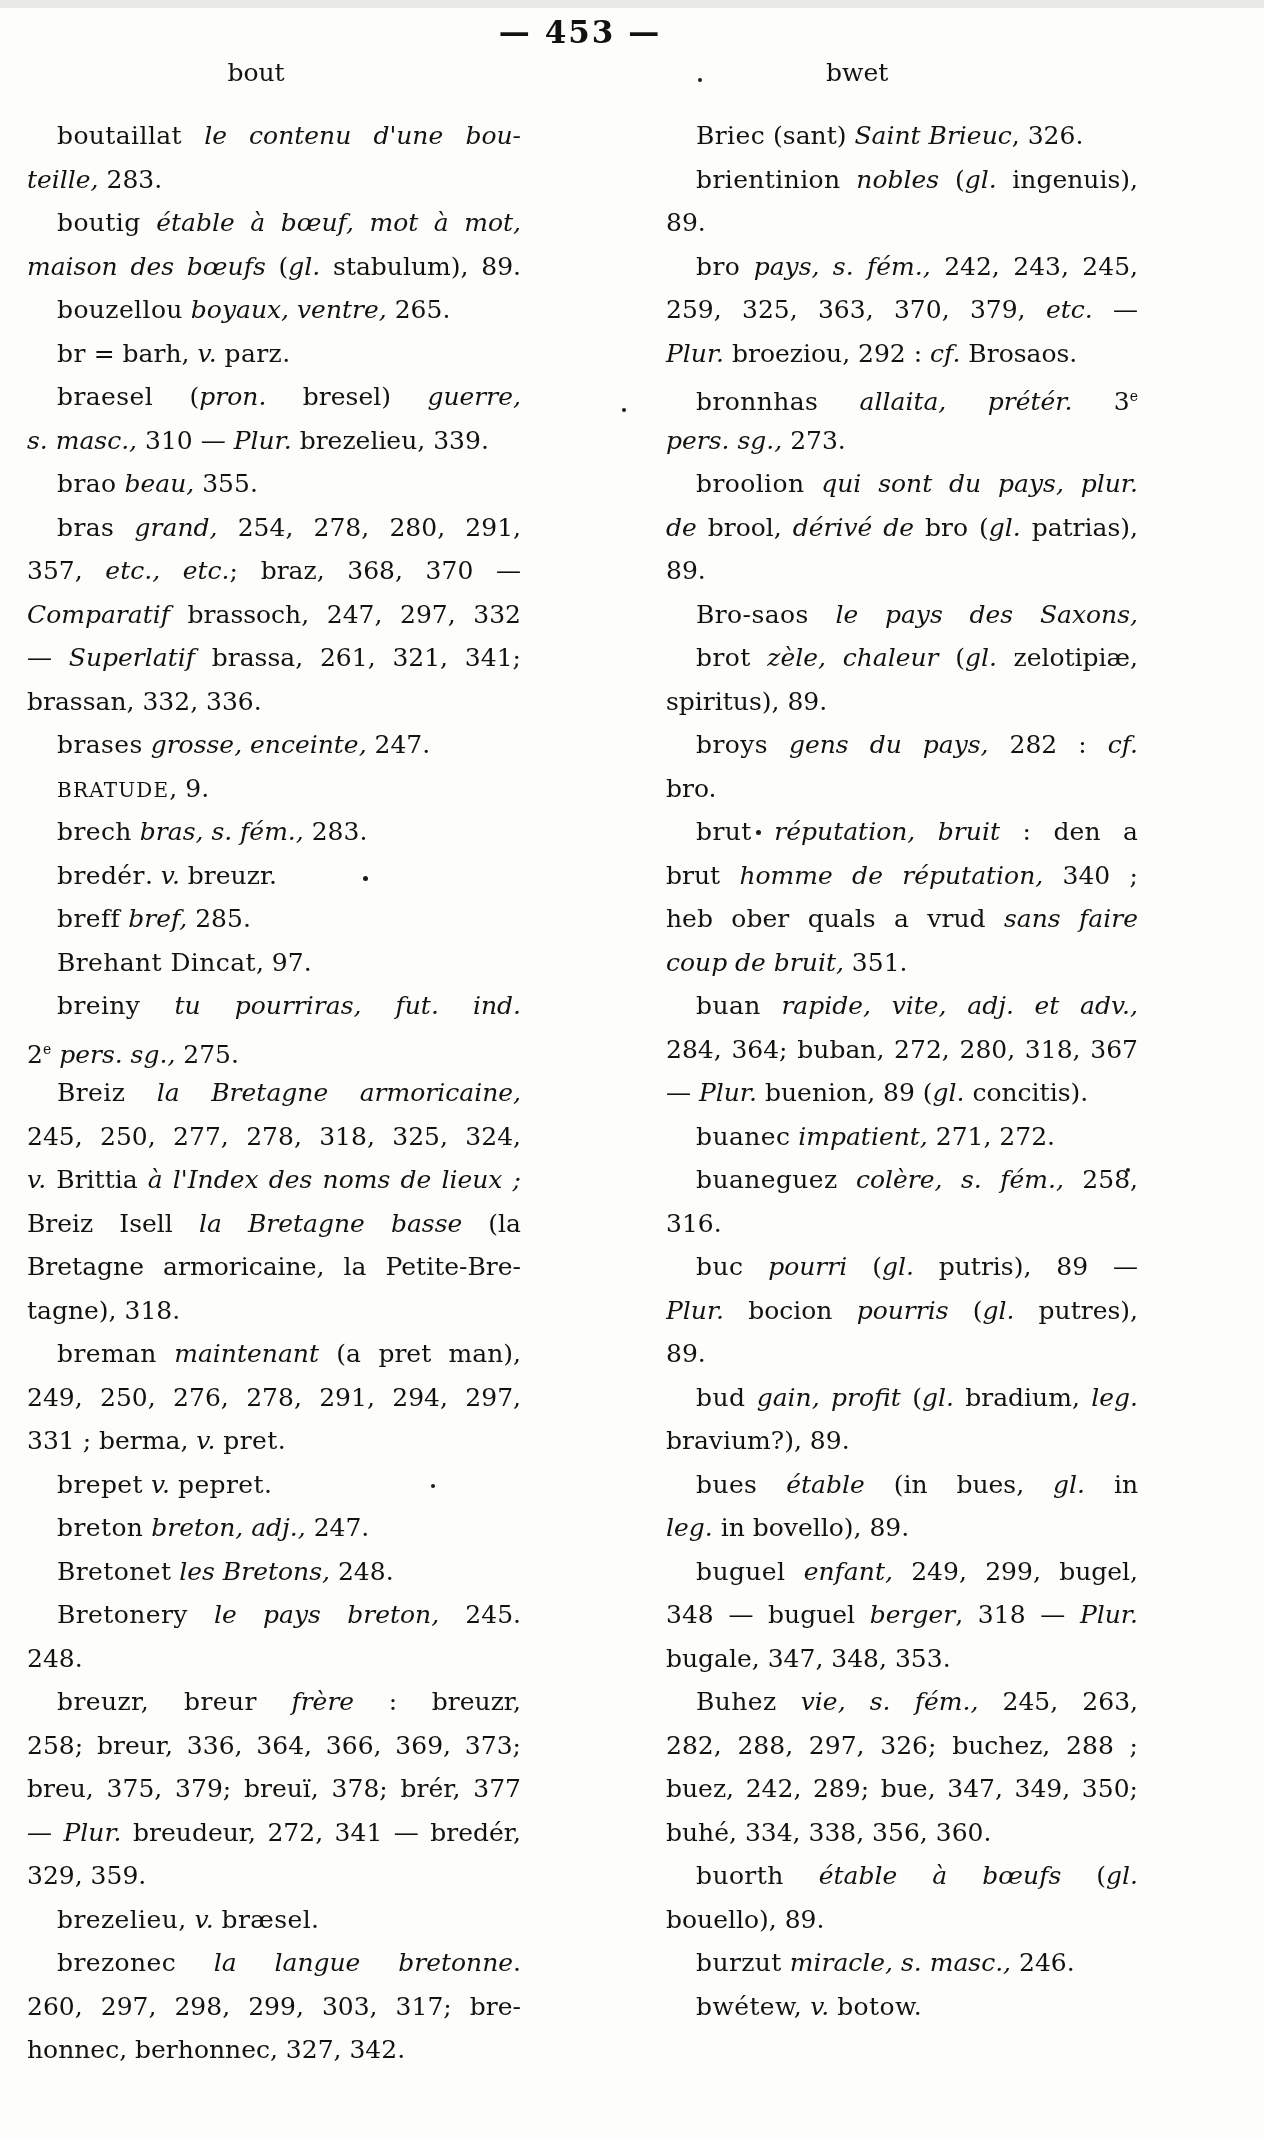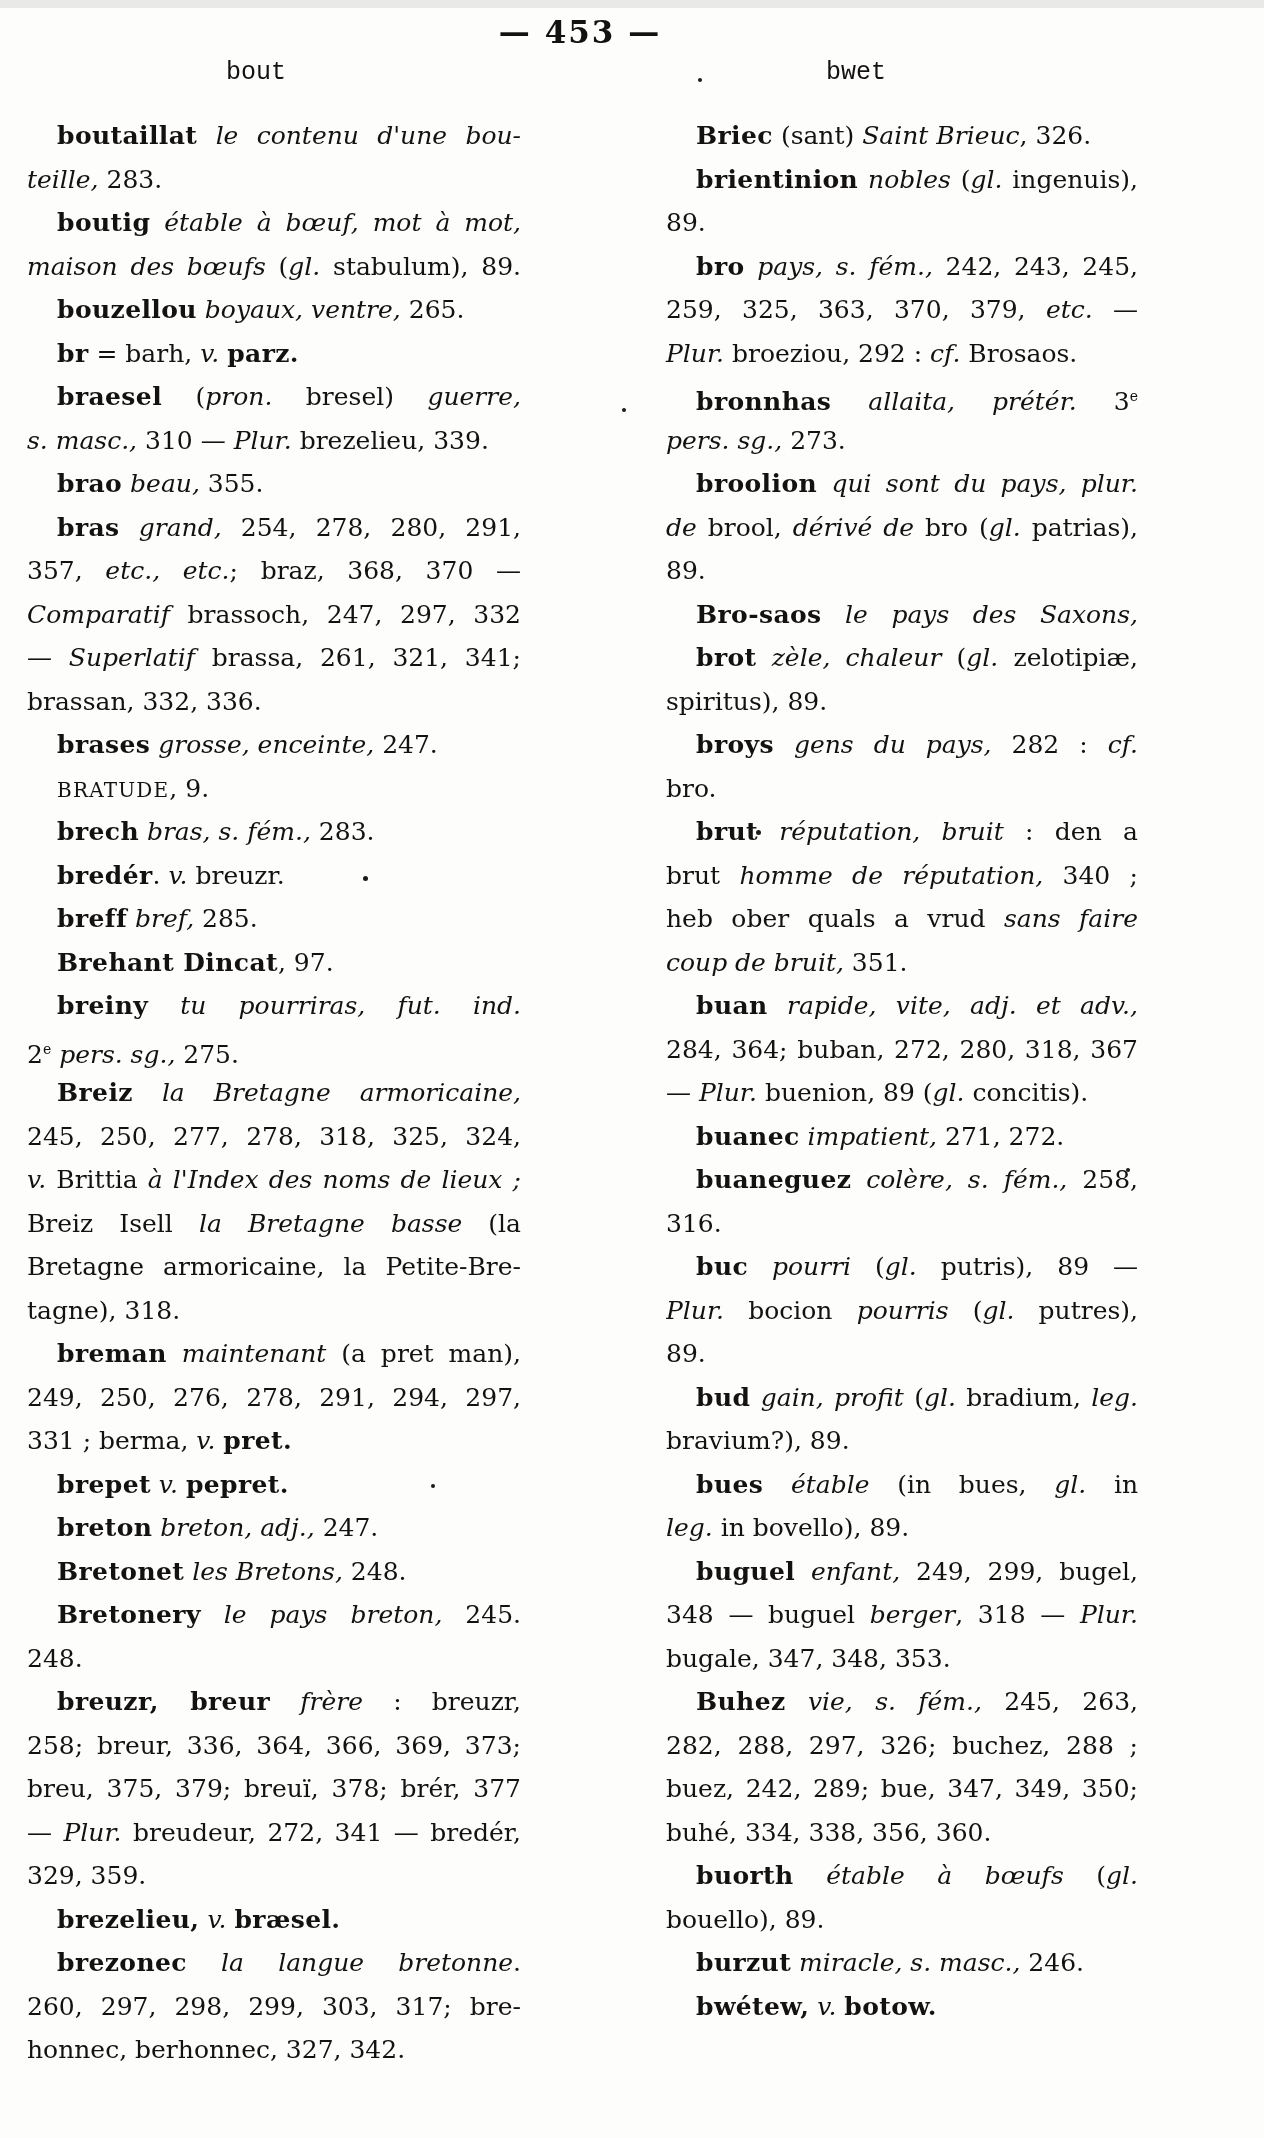--- a/index.html
+++ b/index.html
@@ -6,30 +6,30 @@
   .page{
     position:relative;width:1264px;height:2138px;margin:8px auto;
     background:#fdfdfb;color:#141210;
     font-family:"DejaVu Serif","Liberation Serif",serif;
     overflow:hidden;
   }
   .page-number{
     position:absolute;top:6px;left:448px;width:264px;
     text-align:center;font-size:31px;font-weight:bold;letter-spacing:2px;
   }
-  .col-header{position:absolute;top:50px;font-size:25px;font-family:Liberation Mono, monospace;}
+  .col-header{position:absolute;top:50px;font-size:25px;}
   #hdr-left{left:186px;width:140px;text-align:center;}
   #hdr-right{left:826px;width:140px;text-align:left;}
   .column{position:absolute;top:106px;}
   #col0{left:27px;width:494px;}
   #col1{left:666px;width:472px;}
   .line{height:43.5px;line-height:43.5px;font-size:25px;white-space:nowrap;}
   .line.j{white-space:normal;text-align:justify;text-align-last:justify;overflow:hidden;}
   .line.ind{text-indent:30px;}
-  .s-b{font-weight:bold;letter-spacing:0.4px;}
+  .s-b{font-weight:normal;letter-spacing:0.4px;}
   .s-i{font-style:italic;}
   .s-sc{font-size:20px;letter-spacing:1.2px;}
   .s-sup{font-size:14px;vertical-align:9px;}
   .speck{position:absolute;width:5px;height:5px;background:#1d1b19;border-radius:50%;}
 </style>
 </head>
 <body>
 
 <div class="page">
   <div class="page-number">— 453 —</div>

